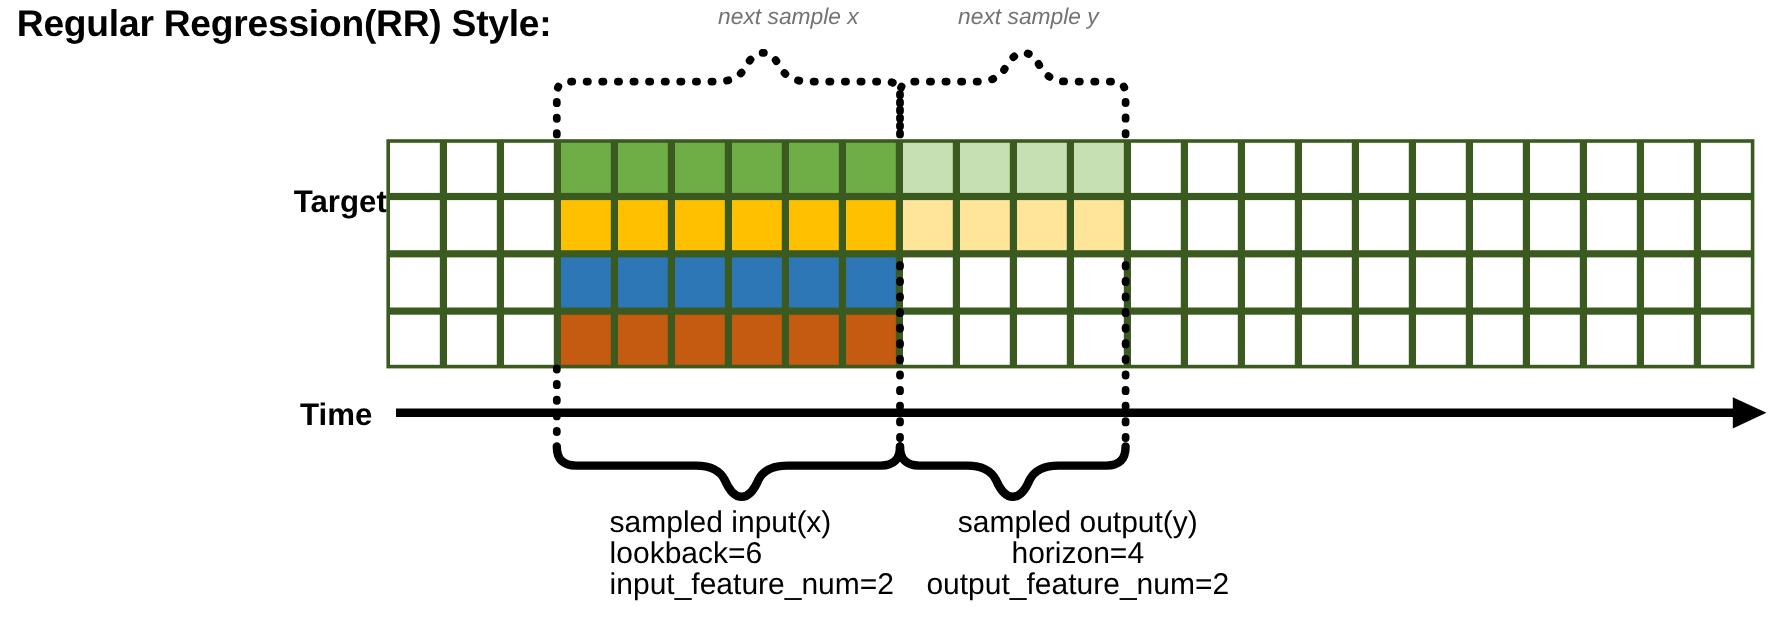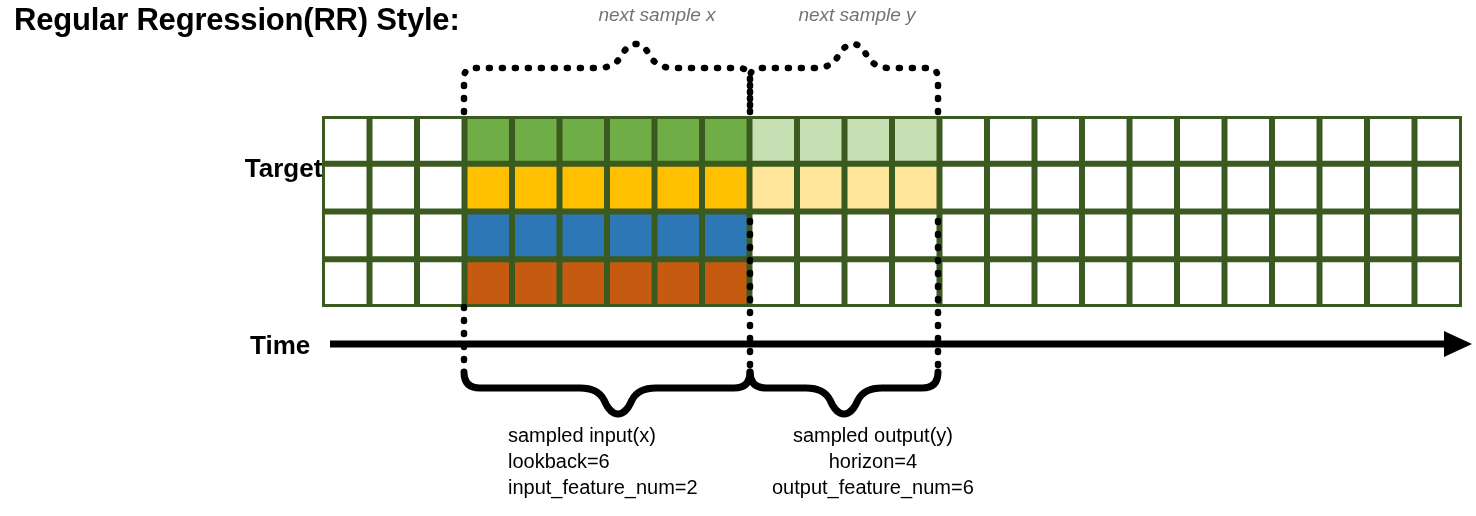--- a/index.html
+++ b/index.html
@@ -53,21 +53,21 @@
     position: absolute;
     font-size: 19px;
     font-style: italic;
     font-weight: 500;
     color: #737373;
     white-space: nowrap;
     text-align: center;
   }
   .bottom-note {
     position: absolute;
-    font-size: 20px;
+    font-size: 25px;
     color: #000;
     line-height: 26px;
     white-space: nowrap;
   }
   svg.layer {
     position: absolute;
     left: 0; top: 0;
     width: 1476px;
     height: 516px;
     overflow: visible;
@@ -88,21 +88,21 @@
   <div class="annot-italic" style="left:712px; top:4px; width:290px;">next sample y</div>
 
   <div class="bottom-note" style="left:508px; top:422px;">
     <div>sampled input(x)</div>
     <div>lookback=6</div>
     <div>input_feature_num=2</div>
   </div>
   <div class="bottom-note" style="left:772px; top:422px;text-align:center;">
     <div>sampled output(y)</div>
     <div>horizon=4</div>
-    <div>output_feature_num=6</div>
+    <div>output_feature_num=2</div>
   </div>
 
   <svg class="layer" id="grid-layer" viewBox="0 0 1476 516" xmlns="http://www.w3.org/2000/svg">
       <rect x="322" y="116" width="1140" height="191" fill="#3B5A1F"></rect>
       <rect x="325" y="119" width="41.5" height="41.75" fill="#ffffff"></rect>
       <rect x="372.5" y="119" width="41.5" height="41.75" fill="#ffffff"></rect>
       <rect x="420" y="119" width="41.5" height="41.75" fill="#ffffff"></rect>
       <rect x="467.5" y="119" width="41.5" height="41.75" fill="#6FAD46"></rect>
       <rect x="515" y="119" width="41.5" height="41.75" fill="#6FAD46"></rect>
       <rect x="562.5" y="119" width="41.5" height="41.75" fill="#6FAD46"></rect>

